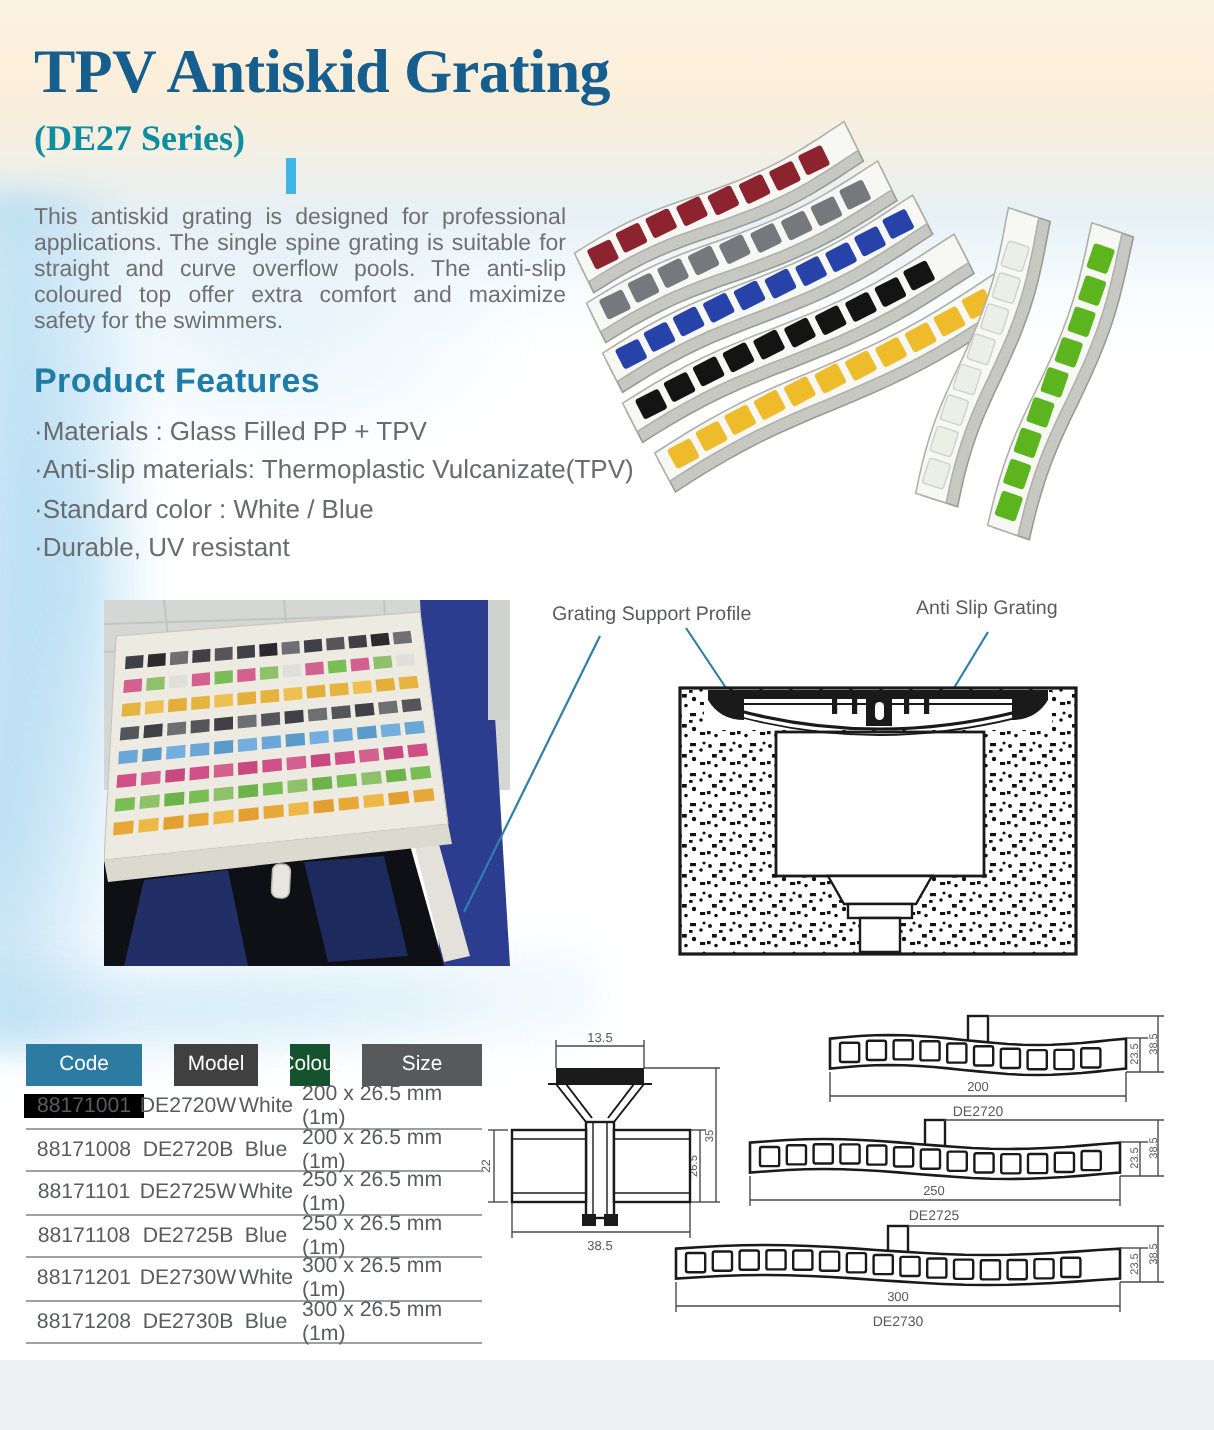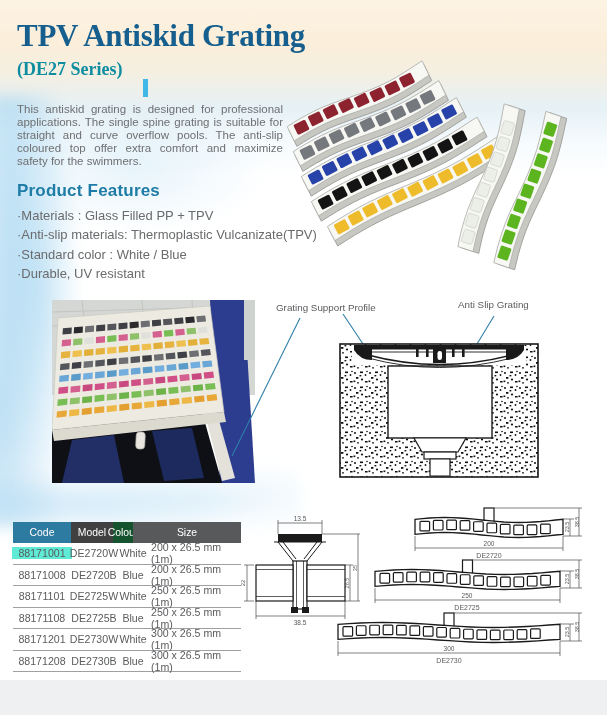--- a/index.html
+++ b/index.html
@@ -50,33 +50,33 @@
   #features-list li{font-size:13px;line-height:19.4px;color:#6a6b6d;}
   #features-list li::before{content:"\00B7 ";}
 
   
   .diagram-label{font-size:9.8px;color:#5a5b5e;white-space:nowrap;}
   #support-profile-label{left:276px;top:302px;}
   #anti-slip-label{left:458px;top:299px;}
 
   
   #spec-table{left:13px;top:522px;width:228px;font-size:10.6px;color:#5a5b5d;}
-  .tbl-head{display:flex;gap:0;height:21px;}
+  .tbl-head{display:flex;gap:16px;height:21px;}
   .tbl-head .hc{display:flex;align-items:center;justify-content:center;color:#ffffff;font-size:10.4px;}
   .hc.c0{width:58px;background:#2e7ba2;}
   .hc.c1{width:42px;background:#404040;}
   .hc.c2{width:20px;background:#14532d;}
   .hc.c3{flex:1;background:#58595b;}
   .tbl-row{display:flex;gap:2px;height:20.5px;align-items:center;border-bottom:1px solid #9fa0a2;}
   .tbl-row .bc{display:flex;align-items:center;justify-content:center;}
   .bc.c0{width:58px;}
   .bc.c1{width:42px;}
   .bc.c2{width:32px;}
   .bc.c3{flex:1;}
-  .hl{background:#5eead4;padding:0 6px;}
+  .hl{background:#000000;padding:0 6px;}
 
   #footer-band{left:0;top:680px;width:607px;height:35px;background:#eef0f1;}
 
   svg{display:block;}
   svg text{font-family:"Liberation Sans",sans-serif;fill:#58595b;}
   .dim{stroke:#4a4a4c;stroke-width:.7;}
   .blk{stroke:#1a1a1a;fill:none;}
 </style>
 </head>
 <body>

